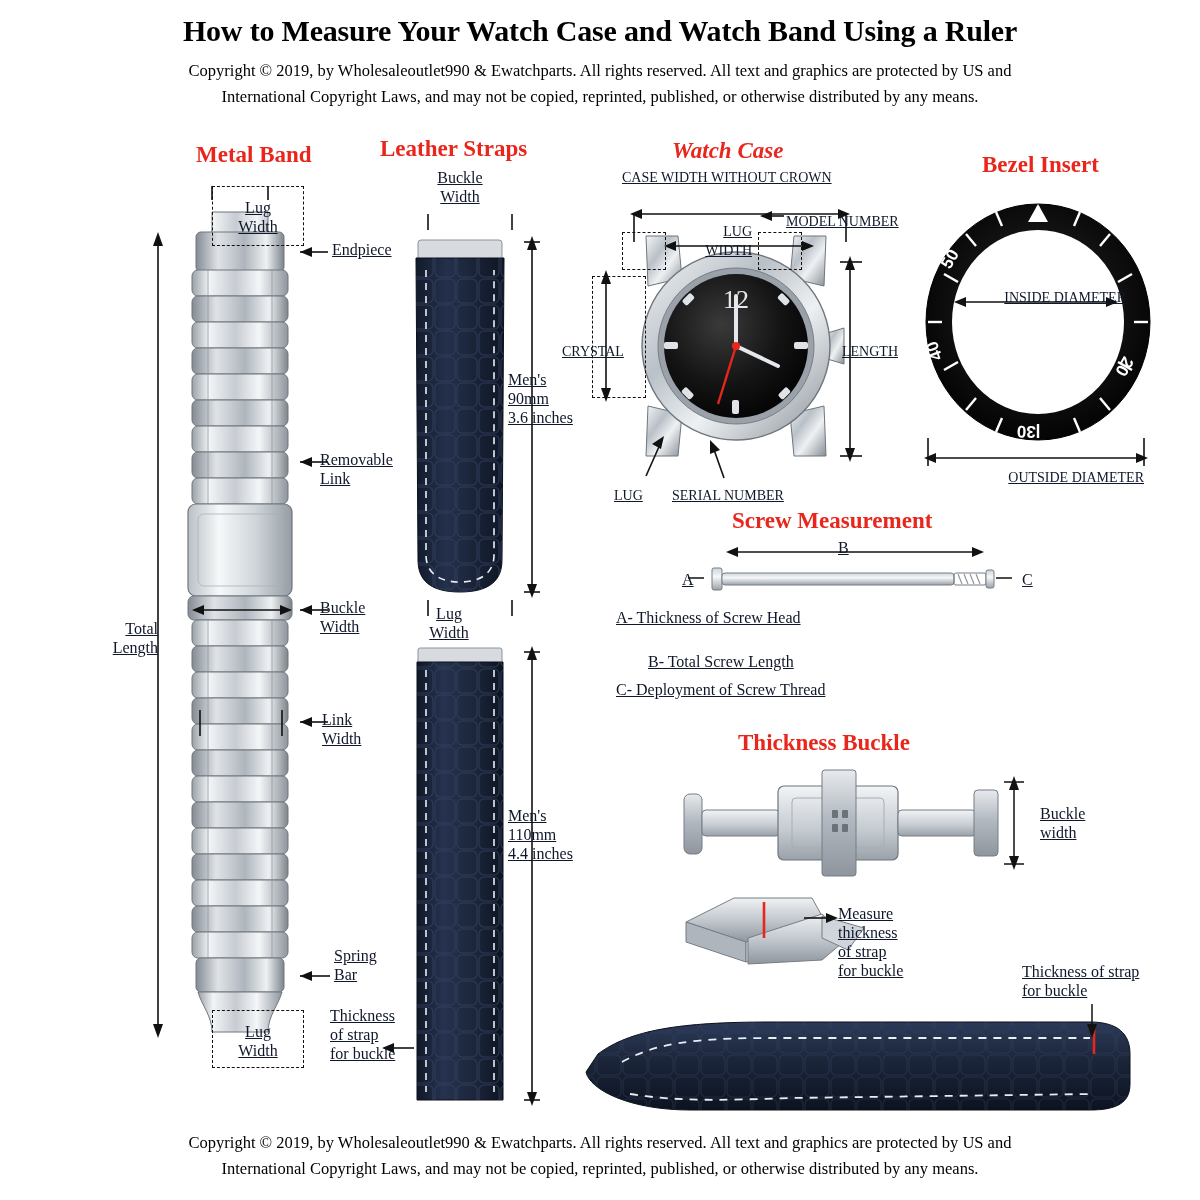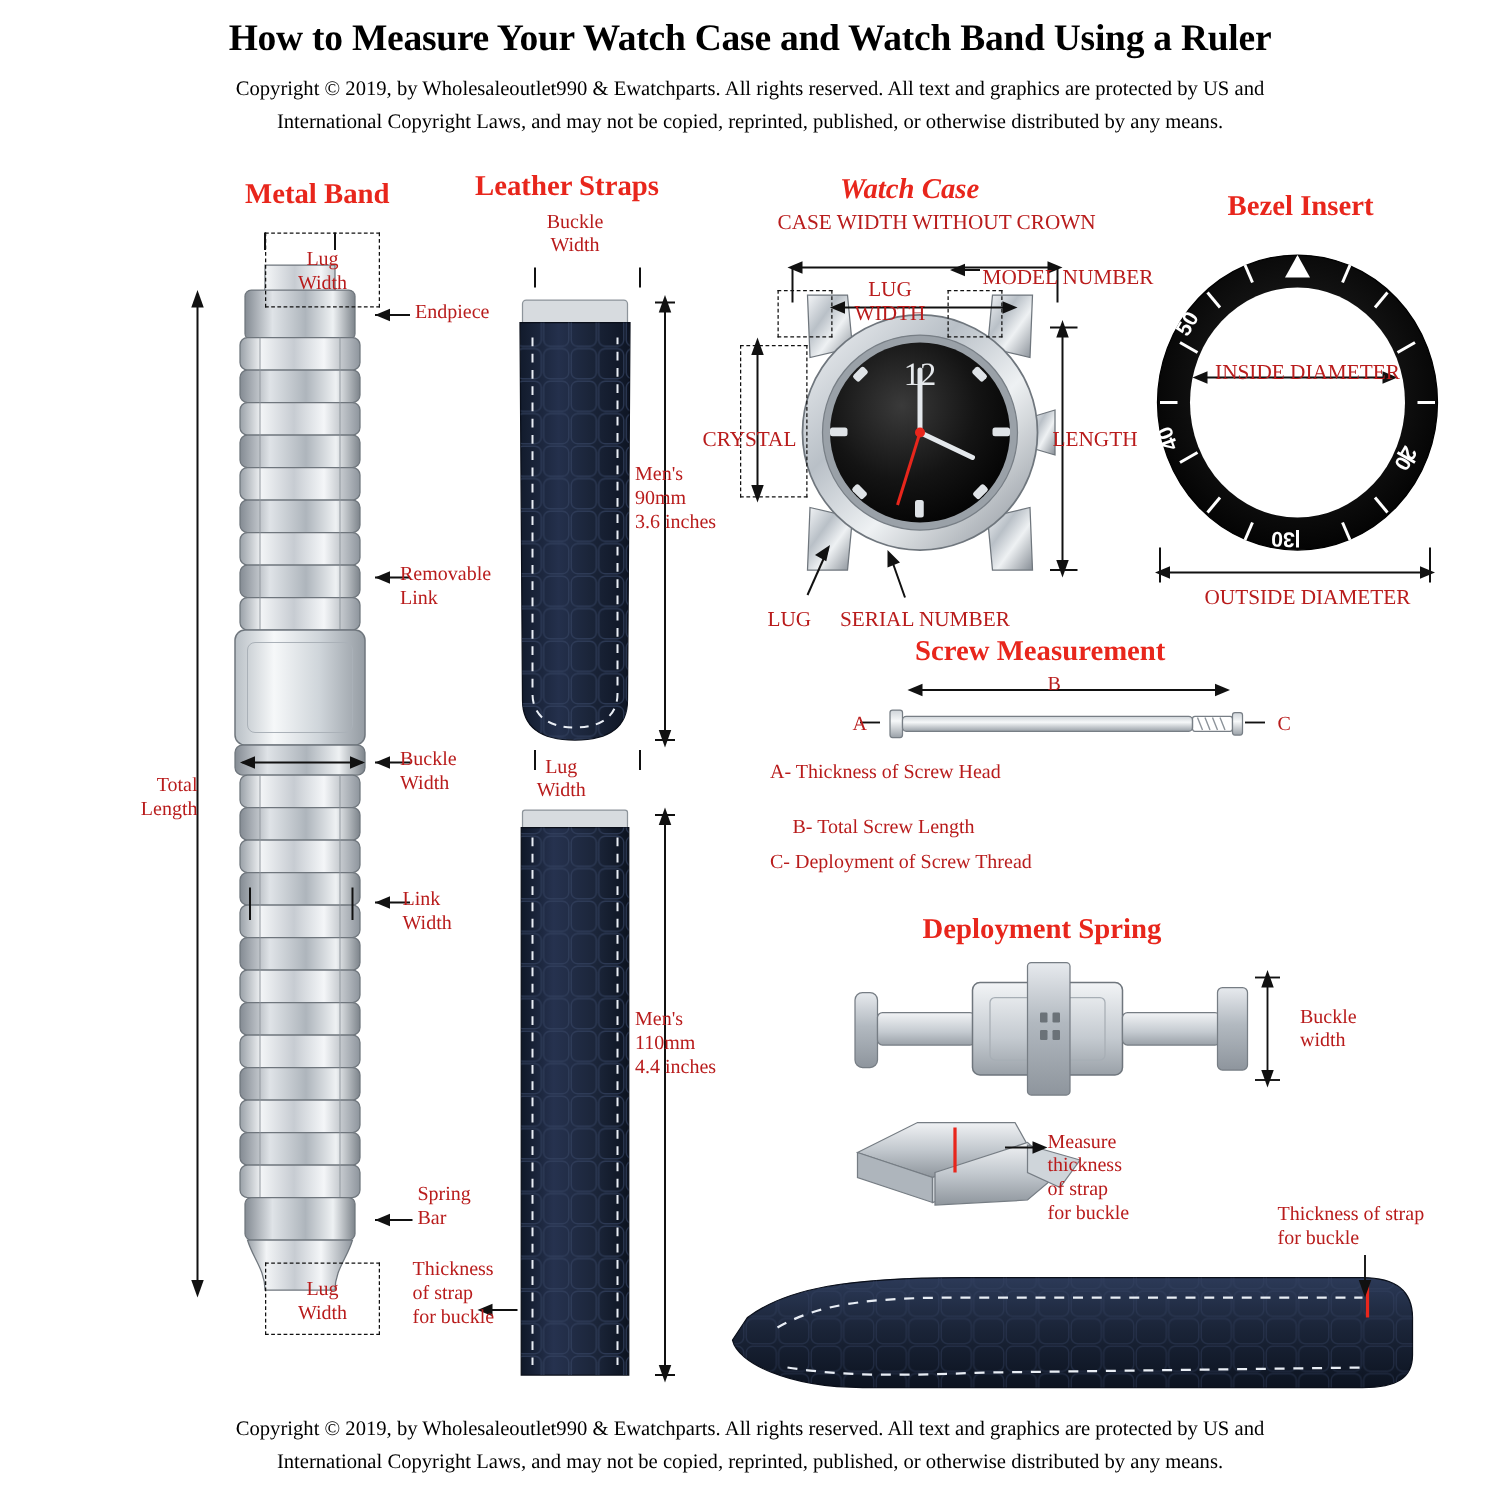--- a/index.html
+++ b/index.html
@@ -31,25 +31,25 @@
     font-family:"Liberation Serif", serif;
   }
 
   .sec-title{
     position:absolute;color:#e8261c;font-weight:bold;
     font-family:"Liberation Serif", serif;
     font-size:23px;white-space:nowrap;
   }
   .lbl{
     position:absolute;font-family:"Liberation Serif", serif;
-    font-size:16px;line-height:19px;color:#b91c1c;
+    font-size:16px;line-height:19px;color:#0f172a;text-decoration:underline;
   }
   .lbl.c{text-align:center;}
   .lbl.r{text-align:right;}
-  .lbl.sm{font-size:17px;}
+  .lbl.sm{font-size:14px;text-align:right;}
   .lbl.bigger{font-size:16px;}
 
   
   .dash{position:absolute;border:1.6px dashed #111;}
 
   svg{position:absolute;overflow:visible;}
 </style>
 </head>
 <body>
 
@@ -59,21 +59,21 @@
   <div class="copy-top">
     <div>Copyright  © 2019, by Wholesaleoutlet990 &amp; Ewatchparts. All rights reserved. All text and graphics are protected by US and</div>
     <div>International Copyright Laws, and may not be copied, reprinted, published, or otherwise distributed by any  means.</div>
   </div>
 
   <div class="sec-title" style="left:196px;top:142px;">Metal Band</div>
   <div class="sec-title" style="left:380px;top:136px;">Leather Straps</div>
   <div class="sec-title" style="left:672px;top:138px;font-style:italic;">Watch Case</div>
   <div class="sec-title" style="left:982px;top:152px;">Bezel Insert</div>
   <div class="sec-title" style="left:732px;top:508px;">Screw Measurement</div>
-  <div class="sec-title" style="left:738px;top:730px;">Deployment Spring</div>
+  <div class="sec-title" style="left:738px;top:730px;">Thickness Buckle</div>
 
   <svg width="360" height="900" style="left:140px;top:170px;">
     <defs>
       <linearGradient id="mg1" x1="0" y1="0" x2="1" y2="0">
         <stop offset="0%" stop-color="#9aa1a8"></stop>
         <stop offset="18%" stop-color="#f2f4f6"></stop>
         <stop offset="45%" stop-color="#c7ccd2"></stop>
         <stop offset="70%" stop-color="#f4f6f8"></stop>
         <stop offset="100%" stop-color="#8e959d"></stop>
       </linearGradient>
@@ -473,21 +473,21 @@
       <polygon points="294,12 282,7 282,17" fill="#111" stroke="none"></polygon>
       <line x1="14" y1="38" x2="-2" y2="38"></line>
       <line x1="306" y1="38" x2="322" y2="38"></line>
     </g>
   </svg>
   <div class="lbl" style="left:838px;top:538px;">B</div>
   <div class="lbl" style="left:682px;top:570px;">A</div>
   <div class="lbl" style="left:1022px;top:570px;">C</div>
 
   <div class="lbl bigger" style="left:616px;top:608px;width:440px;">A- Thickness of Screw Head</div>
-  <div class="lbl bigger" style="left:634px;top:652px;width:440px;">B- Total Screw Length</div>
+  <div class="lbl bigger" style="left:648px;top:652px;width:440px;">B- Total Screw Length</div>
   <div class="lbl bigger" style="left:616px;top:680px;width:440px;">C- Deployment of Screw Thread</div>
 
   <svg width="380" height="130" style="left:670px;top:760px;">
     <defs>
       <linearGradient id="dg1" x1="0" y1="0" x2="0" y2="1">
         <stop offset="0%" stop-color="#e7eaee"></stop>
         <stop offset="45%" stop-color="#b2b9c0"></stop>
         <stop offset="100%" stop-color="#8e959d"></stop>
       </linearGradient>
       <linearGradient id="dg2" x1="0" y1="0" x2="0" y2="1">

